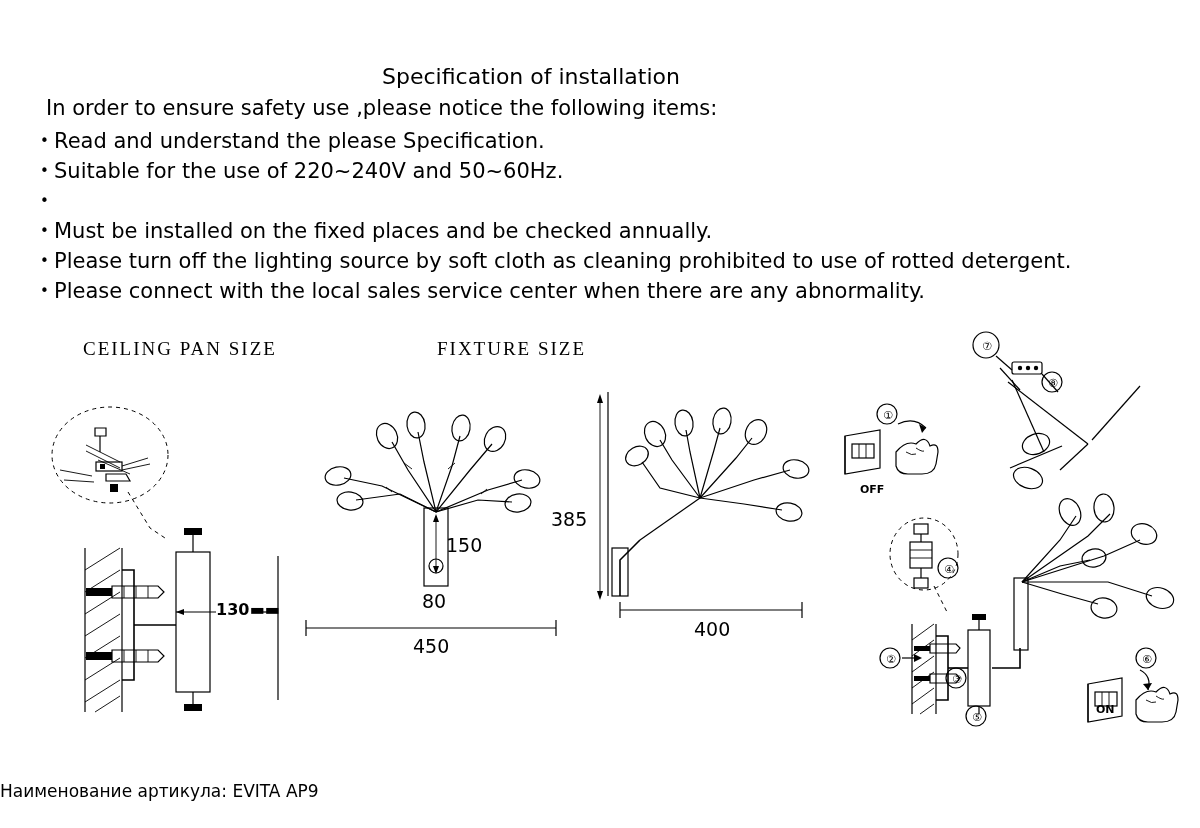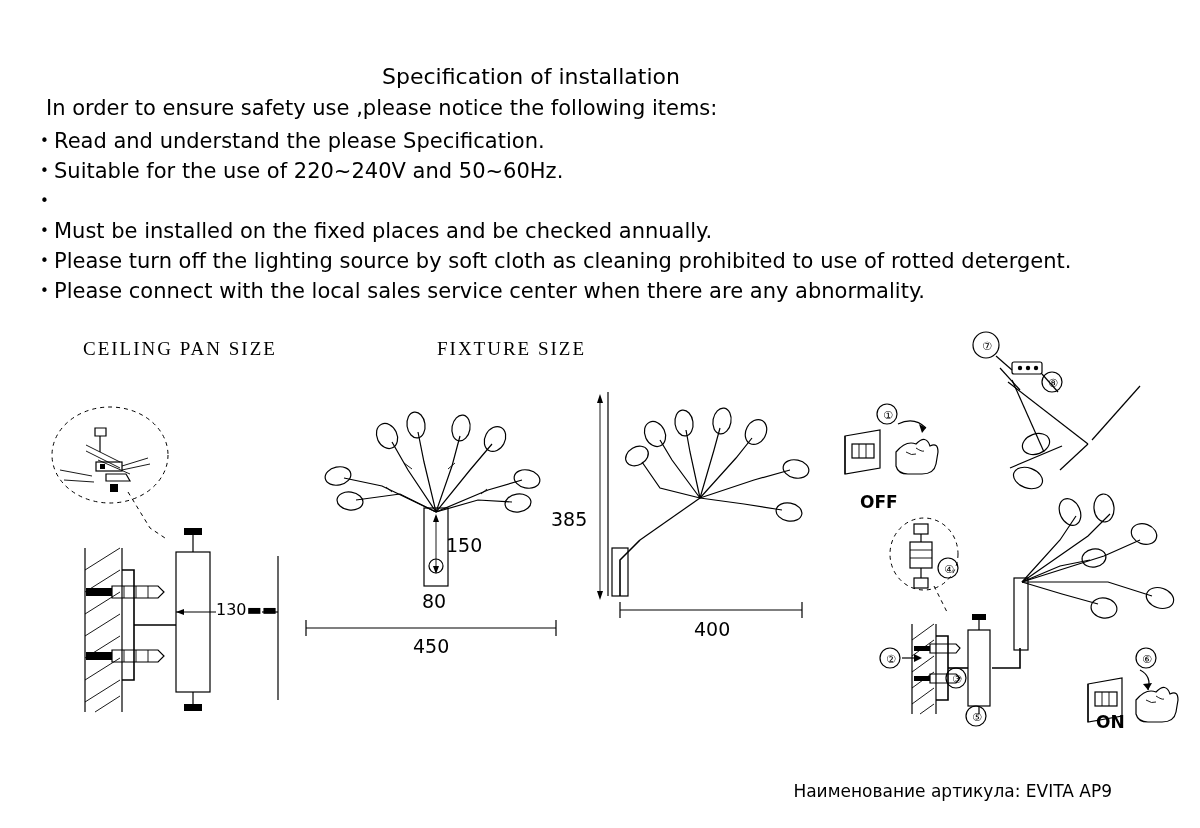--- a/index.html
+++ b/index.html
@@ -81,44 +81,43 @@
   }
   #heading-ceiling { left: 83px; top: 338px; }
   #heading-fixture { left: 437px; top: 338px; }
 
   
   .dim {
     position: absolute;
     font-size: 19px;
     font-family: "DejaVu Sans", sans-serif;
   }
-  #dim-130mm { left: 216px; top: 600px; font-size: 16px; font-weight: normal; }
+  #dim-130mm { left: 216px; top: 600px; font-size: 16px; font-weight: bold; }
   #dim-130   { left: 446px; top: 534px; }
   #dim-80    { left: 422px; top: 590px; }
   #dim-450   { left: 413px; top: 635px; }
   #dim-385   { left: 551px; top: 508px; }
   #dim-400   { left: 694px; top: 618px; }
 
   .switch-label {
     position: absolute;
-    font-size: 17px;
+    font-size: 11px;
     font-weight: bold;
     font-family: "DejaVu Sans", sans-serif;
-    margin-top: 9px;
   }
   #label-off { left: 860px; top: 483px; }
   #label-on  { left: 1096px; top: 703px; }
 
   
   #footer-article {
     position: absolute;
     left: 0;
     top: 781px;
     width: 1112px;
-    text-align: right;
+    text-align: left;
     font-size: 17px;
     font-family: "DejaVu Sans", sans-serif;
   }
 
   
   #diagram-svg {
     position: absolute;
     left: 0;
     top: 0;
     width: 1200px;

